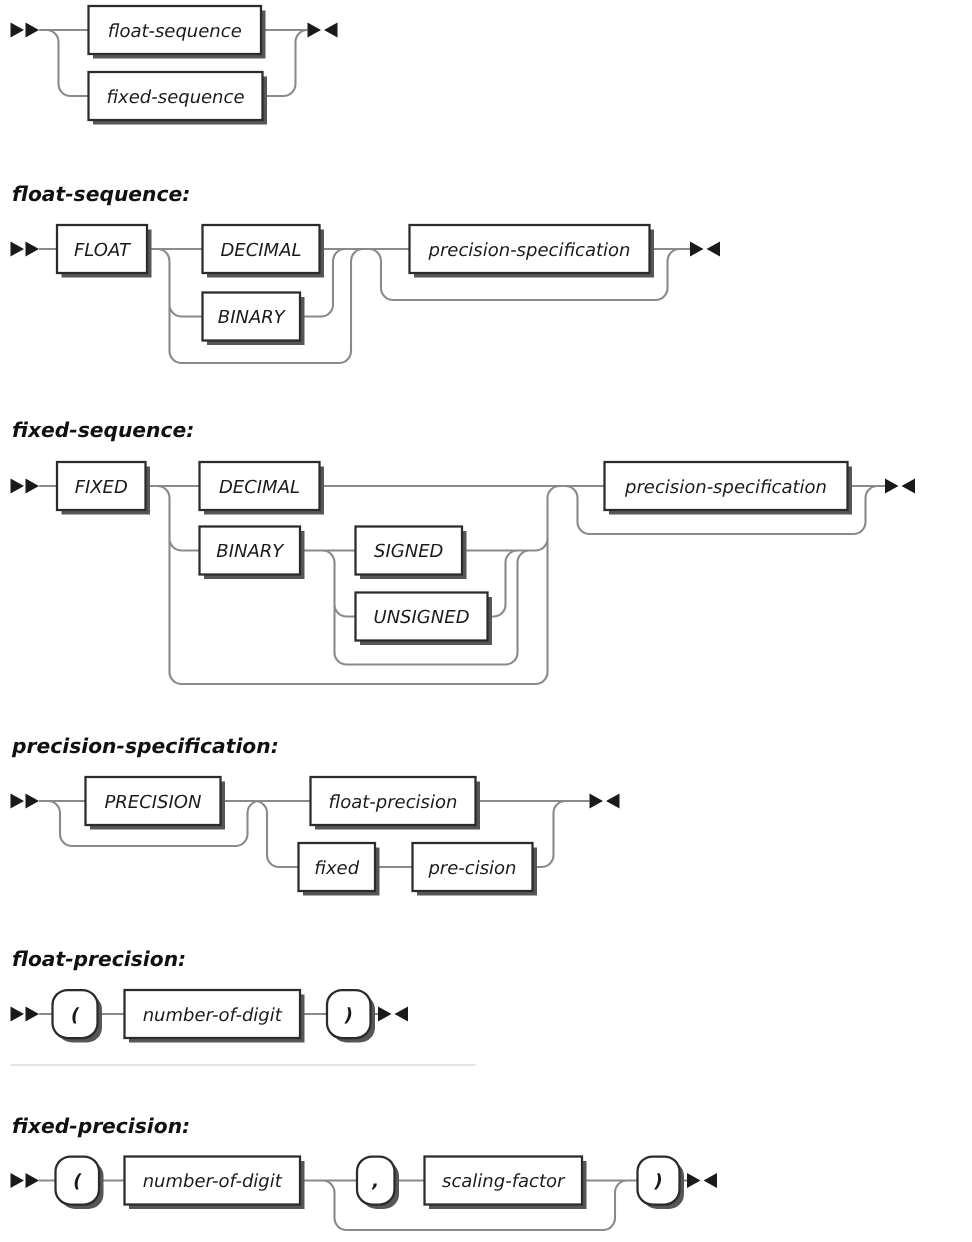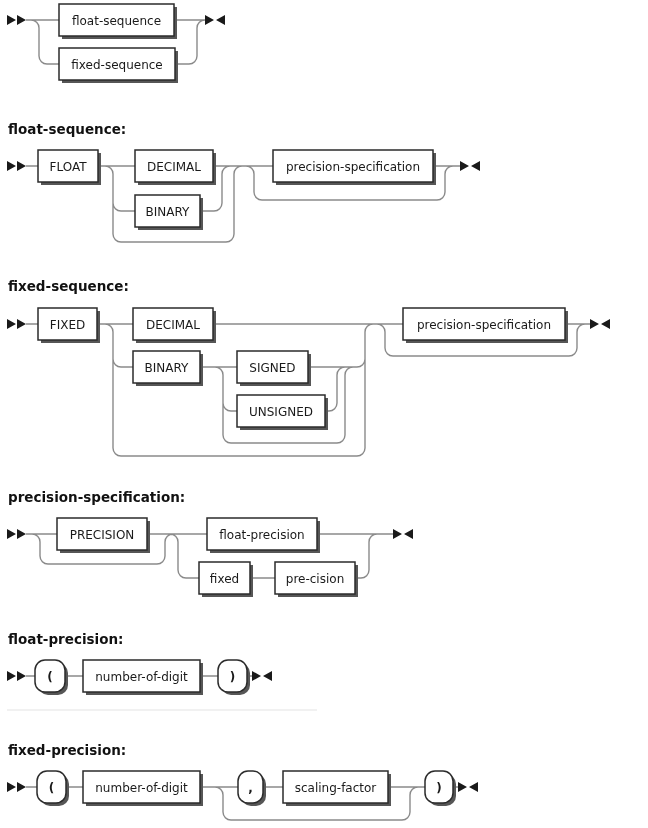--- a/index.html
+++ b/index.html
@@ -1,18 +1,19 @@
 <!DOCTYPE html>
 <html><head>
 <meta charset="utf-8">
 <style>
   html, body { margin:0; padding:0; background:#ffffff; }
   .page {
     position:relative; width:648px; height:828px; background:#ffffff;
     font-family:"DejaVu Sans","Liberation Sans",sans-serif;
+    font-style:italic;
   }
   svg { display:block; }
   .rr-line   { fill:none; stroke:#8a8a8a; stroke-width:1.4; }
   .rr-shadow { fill:#565656; stroke:none; }
   .rr-box    { fill:#ffffff; stroke:#2b2b2b; stroke-width:1.5; }
   .rr-text   { font-size:12px; fill:#1a1a1a; text-anchor:middle;
                font-family:"DejaVu Sans","Liberation Sans",sans-serif; }
   .rr-heading{ font-size:13.5px; font-weight:bold; fill:#111111; text-anchor:start;
                font-family:"DejaVu Sans","Liberation Sans",sans-serif; }
   .rr-arrow  { fill:#1a1a1a; stroke:none; }

